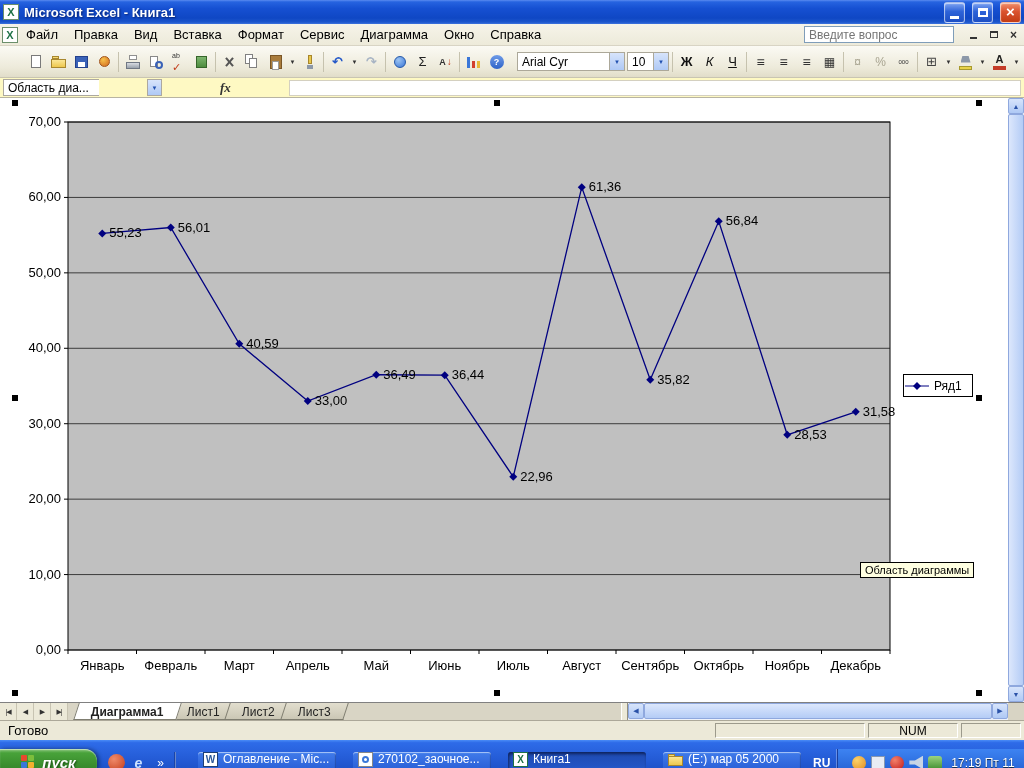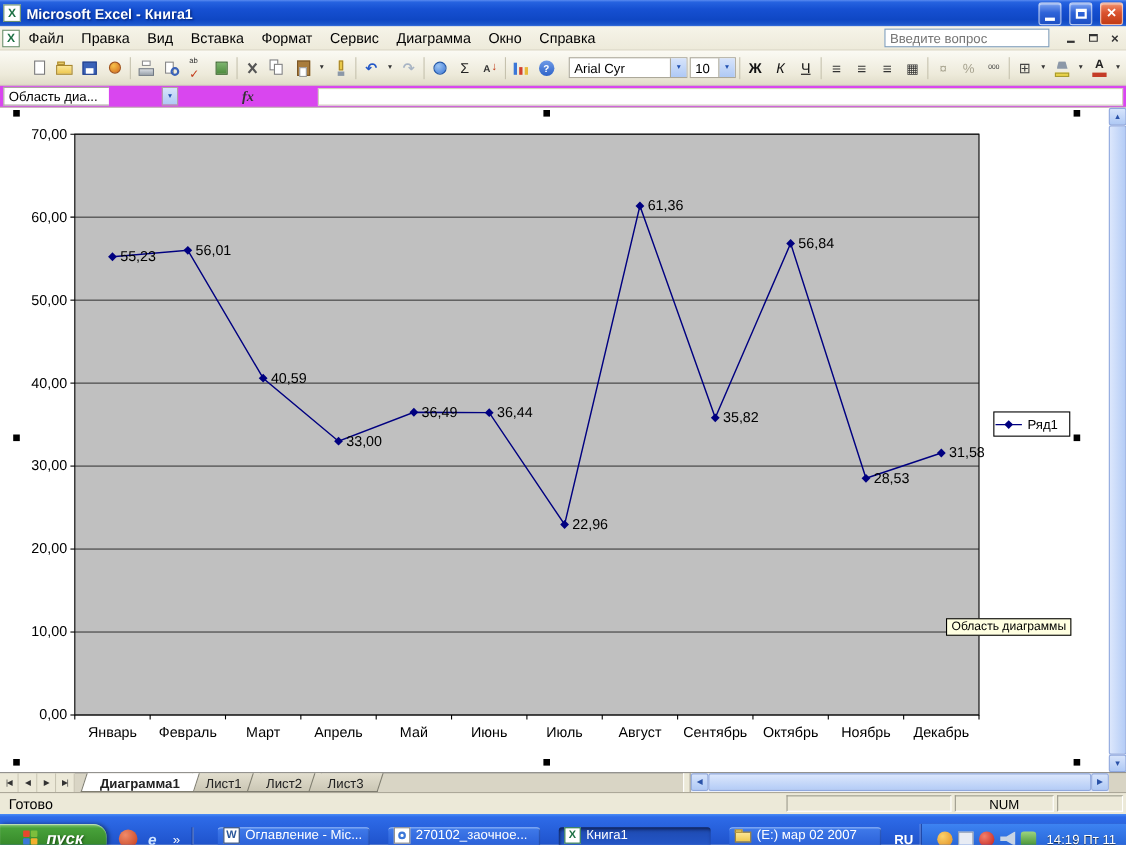--- a/index.html
+++ b/index.html
@@ -87,21 +87,21 @@
   #size-combo{width:42px;}
   .cdd{margin-left:auto;width:15px;height:100%;border-left:1px solid #ACA899;display:flex;align-items:center;justify-content:center;background:linear-gradient(180deg,#D7E4FB,#AFC9F5);}
   .cdd::before{content:"▼";font-size:6px;color:#2050B0;}
   .tlet span{font-size:13px;color:#111;}
   #btn-bold span{font-weight:bold;}
   #btn-italic span{font-style:italic;}
   #btn-underline span{text-decoration:underline;}
   #std-icons,#fmt-icons{display:flex;align-items:center;}
 
   
-  #formulabar{top:78px;height:20px;background:#d946ef;border-bottom:1px solid #B8B4A2;display:flex;align-items:center;padding:0 3px;gap:48px;}
+  #formulabar{top:78px;height:20px;background:#fef9c3;border-bottom:1px solid #B8B4A2;display:flex;align-items:center;padding:0 3px;gap:48px;}
   #name-box{width:96px;height:17px;background:#fff;border:1px solid #ACA8A0;border-right:none;font-size:12px;padding:0 4px;display:flex;align-items:center;overflow:hidden;white-space:nowrap;}
   .cdd2{width:15px;height:17px;border:1px solid #ACA8A0;display:flex;align-items:center;justify-content:center;background:linear-gradient(180deg,#D7E4FB,#AFC9F5);}
   .cdd2::before{content:"▼";font-size:6px;color:#2050B0;}
   .fx{font-style:italic;font-weight:bold;font-family:"Liberation Serif","DejaVu Serif",serif;font-size:13px;color:#333;margin:0 10px;}
   #formula-field{flex:1;height:16px;background:#fff;border:1px solid #D4D0C0;}
 
   
   #sheet{top:98px;height:604px;background:#fff;}
   #chart-svg{position:absolute;left:0;top:0;}
   #chart-svg text{font-family:"Liberation Sans","DejaVu Sans",sans-serif;fill:#000;}
@@ -441,27 +441,27 @@
       <div class="task">
         <span class="ti ti-search"></span>
         <span class="tlabel">270102_заочное...</span>
       </div>
       <div class="task active">
         <span class="ti ti-excel"></span>
         <span class="tlabel">Книга1</span>
       </div>
       <div class="task">
         <span class="ti ti-folder"></span>
-        <span class="tlabel">(E:) мар 02 2007</span>
+        <span class="tlabel">(E:) мар 05 2000</span>
       </div>
     </div>
   <span id="lang">RU</span>
   <div id="tray">
     <div id="tray-icons">
         <span class="tri tri-1"></span>
         <span class="tri tri-2"></span>
         <span class="tri tri-3"></span>
         <span class="tri tri-4"></span>
         <span class="tri tri-5"></span>
       </div>
-    <span id="clock">14:19 Пт 11</span>
+    <span id="clock">17:19 Пт 11</span>
   </div>
 </div>
 
 </body></html>

